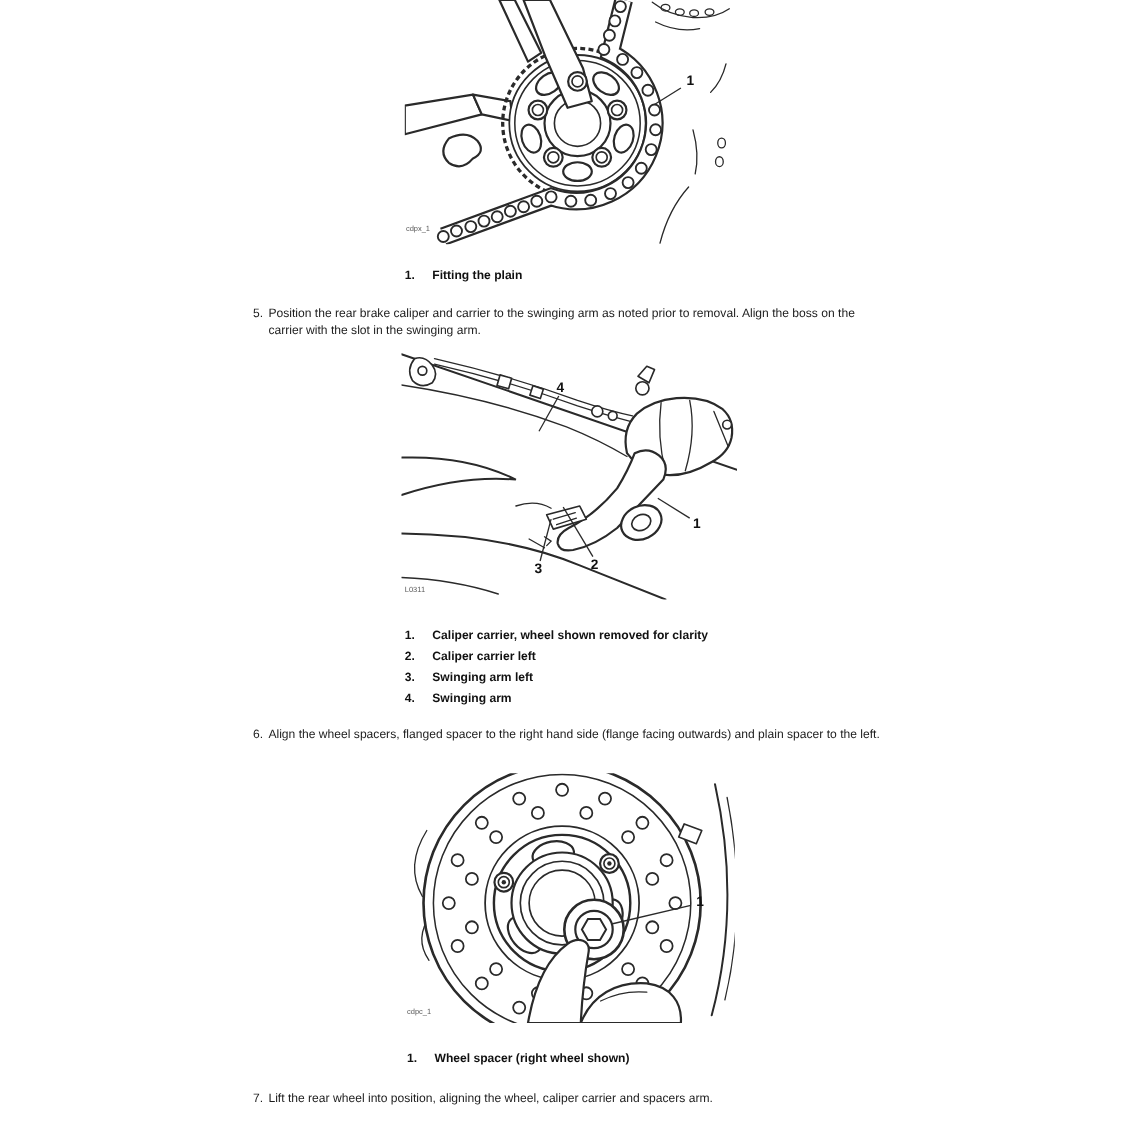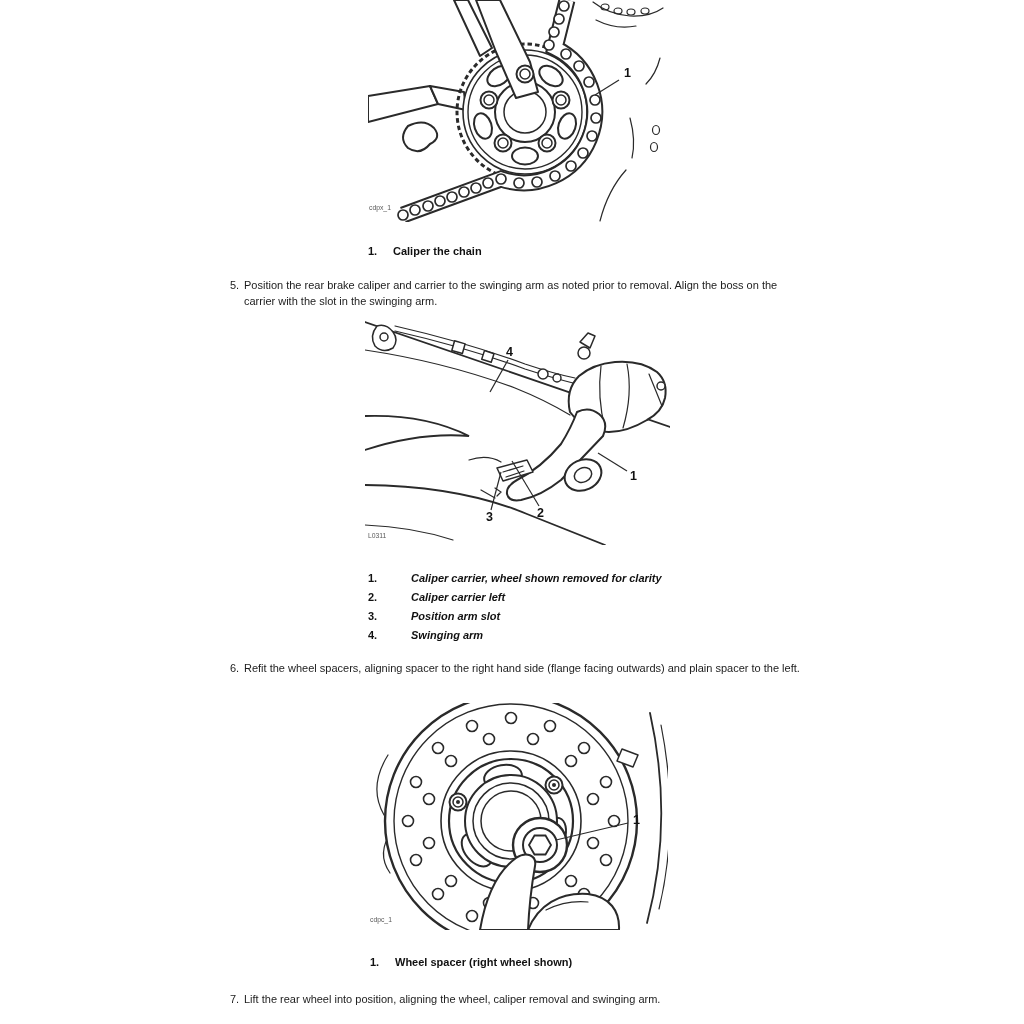--- a/index.html
+++ b/index.html
@@ -11,21 +11,21 @@
   .fig { position:absolute; }
   .fig svg { display:block; }
 
   .cap-row { position:absolute; display:flex; font-weight:bold; font-size:11px; line-height:13px; color:#111; }
   .cap-row .num { width:14px; }
   .cap-row .txt { margin-left:11px; }
 
   .cap-list { position:absolute; font-weight:bold; font-size:11px; color:#111; }
   .cap-list .cap-item { display:flex; height:19px; line-height:13px; }
   .cap-list .num { width:14px; }
-  .cap-list .txt { margin-left:29px;font-style:italic; }
+  .cap-list .txt { margin-left:11px; }
 
   .step { position:absolute; display:flex; font-size:11px; line-height:16px; color:#1c1c1c; }
   .step .num { width:14px; flex:0 0 14px; }
   .step .txt { flex:1; }
 
   
   .ln   { stroke:#2a2a2a; fill:none; stroke-width:1.8; stroke-linecap:round; }
   .ln-thin { stroke:#2a2a2a; fill:none; stroke-width:1.2; stroke-linecap:round; }
   .shape { stroke:#2a2a2a; fill:#ffffff; stroke-width:2; stroke-linejoin:round; }
   .shape-thin { stroke:#2a2a2a; fill:#ffffff; stroke-width:1.5; stroke-linejoin:round; }
@@ -136,21 +136,21 @@
       </g>
 
       <line class="leader" x1="227" y1="95" x2="251" y2="80"></line>
       <text class="callout" x="256" y="77">1</text>
       <text class="figcode" x="1" y="210">cdpx_1</text>
     </svg>
   </div>
 
   <div class="cap-row" style="left:368px; top:245px;">
     <span class="num">1.</span>
-    <span class="txt">Caliper the chain</span>
+    <span class="txt">Fitting the plain</span>
   </div>
 
   <div class="step" style="left:230px; top:277px; width:578px;">
     <span class="num">5.</span>
     <span class="txt">Position the rear brake caliper and carrier to the swinging arm as noted prior to removal. Align the boss on the carrier with the slot in the swinging arm.</span>
   </div>
 
   <div class="fig" style="left:365px; top:320px; width:305px; height:225px;">
     <svg width="305" height="225" viewBox="0 0 305 225">
 
@@ -218,31 +218,31 @@
     <div class="cap-item">
       <span class="num">1.</span>
       <span class="txt">Caliper carrier, wheel shown removed for clarity</span>
     </div>
     <div class="cap-item">
       <span class="num">2.</span>
       <span class="txt">Caliper carrier left</span>
     </div>
     <div class="cap-item">
       <span class="num">3.</span>
-      <span class="txt">Position arm slot</span>
+      <span class="txt">Swinging arm left</span>
     </div>
     <div class="cap-item">
       <span class="num">4.</span>
       <span class="txt">Swinging arm</span>
     </div>
   </div>
 
   <div class="step" style="left:230px; top:660px; width:578px;">
     <span class="num">6.</span>
-    <span class="txt">Refit the wheel spacers, aligning spacer to the right hand side (flange facing outwards) and plain spacer to the left.</span>
+    <span class="txt">Align the wheel spacers, flanged spacer to the right hand side (flange facing outwards) and plain spacer to the left.</span>
   </div>
 
   <div class="fig" style="left:368px; top:703px; width:300px; height:227px;">
     <svg width="300" height="227" viewBox="0 0 300 227">
 
       <g class="ln-thin">
         <path d="M20,52 Q0,84 16,112"></path>
         <path d="M24,128 Q8,150 22,170"></path>
       </g>
 
@@ -331,16 +331,16 @@
     </svg>
   </div>
 
   <div class="cap-row" style="left:370px; top:956px;">
     <span class="num">1.</span>
     <span class="txt">Wheel spacer (right wheel shown)</span>
   </div>
 
   <div class="step" style="left:230px; top:991px; width:585px;">
     <span class="num">7.</span>
-    <span class="txt">Lift the rear wheel into position, aligning the wheel, caliper removal and swinging arm.</span>
+    <span class="txt">Lift the rear wheel into position, aligning the wheel, caliper carrier and spacers arm.</span>
   </div>
 
 </div>
 
 </body></html>

